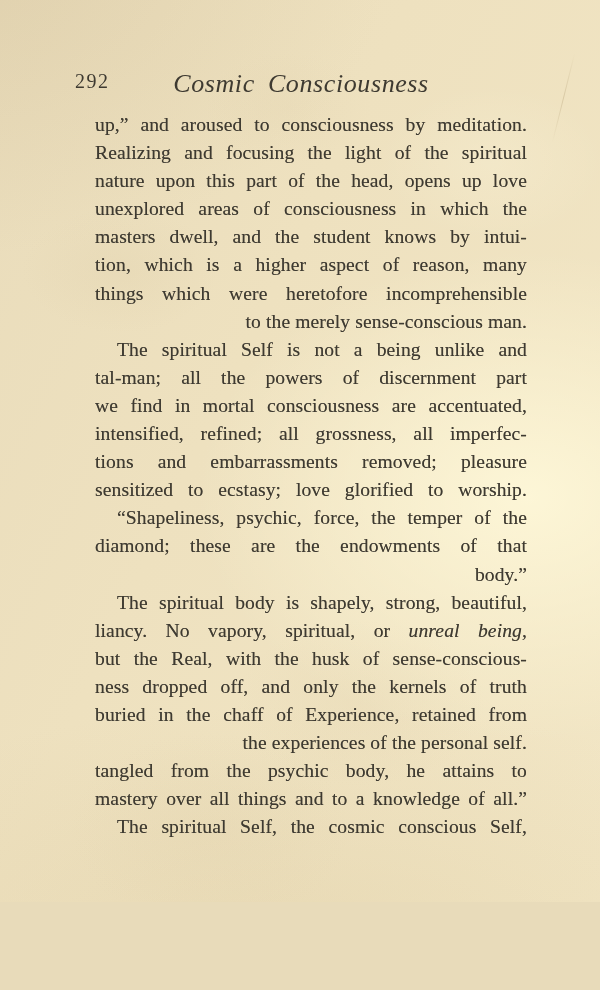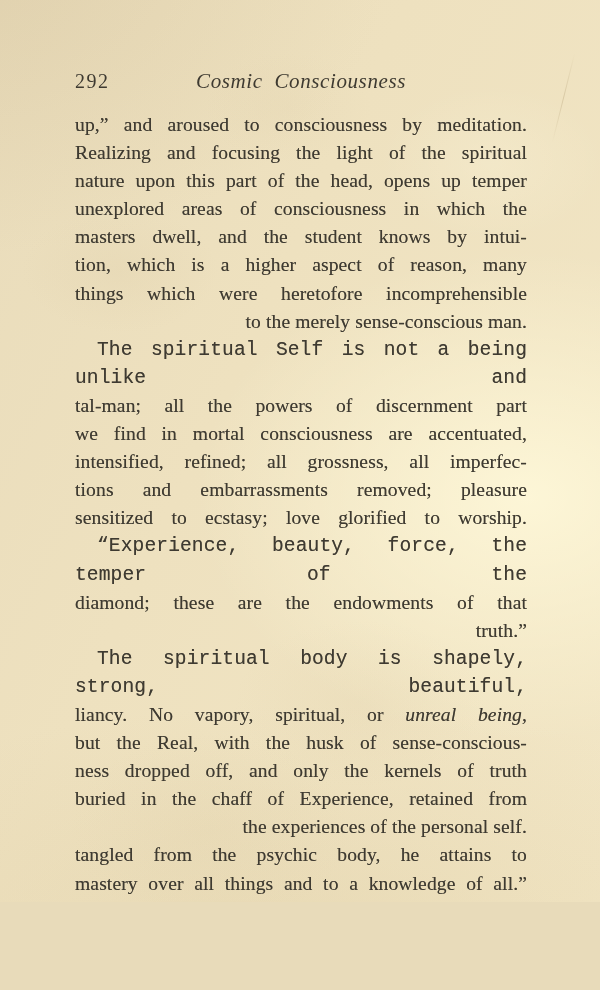--- a/index.html
+++ b/index.html
@@ -56,69 +56,70 @@
     font-size: 20px;
     letter-spacing: 1.5px;
   }
   .running-title {
     position: absolute;
     left: 0;
     right: 0;
     top: 0;
     text-align: center;
     font-style: italic;
-    font-size: 21px;
+    font-size: 26px;
     word-spacing: 6px;
     letter-spacing: 0.6px;
   }
   .text-block {
     position: absolute;
     left: 75px;
     top: 111px;
     width: 452px;
     font-size: 19.6px;
     line-height: 28.1px;
     letter-spacing: 0.1px;
     text-shadow: 0 0 0.4px rgba(62,58,49,0.55);
   }
   .line { text-align: right; }
   .line.justify {
     text-align: justify;
     text-align-last: justify;
+    margin-left: 20px;
   }
-  .line.indent { text-indent: 22px; font-family: Liberation Mono, monospace; }
+  .line.indent { text-indent: 22px; }
   .line i { font-style: italic; }
 </style>
 </head>
 <body>
 
 <div class="page">
   <div class="crease"></div>
   <div class="header">
     <span class="page-number">292</span>
     <span class="running-title">Cosmic Consciousness</span>
   </div>
   <div class="text-block">
       <div class="line justify"><span>up,” and aroused to consciousness by meditation.</span></div>
       <div class="line justify"><span>Realizing and focusing the light of the spiritual</span></div>
-      <div class="line justify"><span>nature upon this part of the head, opens up temper</span></div>
+      <div class="line justify"><span>nature upon this part of the head, opens up love</span></div>
       <div class="line justify"><span>unexplored areas of consciousness in which the</span></div>
       <div class="line justify"><span>masters dwell, and the student knows by intui-</span></div>
       <div class="line justify"><span>tion, which is a higher aspect of reason, many</span></div>
       <div class="line justify"><span>things which were heretofore incomprehensible</span></div>
       <div class="line"><span>to the merely sense-conscious man.</span></div>
       <div class="line justify indent"><span>The spiritual Self is not a being unlike and</span></div>
       <div class="line justify"><span>tal-man; all the powers of discernment part</span></div>
       <div class="line justify"><span>we find in mortal consciousness are accentuated,</span></div>
       <div class="line justify"><span>intensified, refined; all grossness, all imperfec-</span></div>
       <div class="line justify"><span>tions and embarrassments removed; pleasure</span></div>
       <div class="line justify"><span>sensitized to ecstasy; love glorified to worship.</span></div>
-      <div class="line justify indent"><span>“Experience, beauty, force, the temper of the</span></div>
+      <div class="line justify indent"><span>“Shapeliness, psychic, force, the temper of the</span></div>
       <div class="line justify"><span>diamond; these are the endowments of that</span></div>
-      <div class="line"><span>truth.”</span></div>
+      <div class="line"><span>body.”</span></div>
       <div class="line justify indent"><span>The spiritual body is shapely, strong, beautiful,</span></div>
       <div class="line justify"><span>liancy.  No vapory, spiritual, or </span><i>unreal being,</i></div>
       <div class="line justify"><span>but the Real, with the husk of sense-conscious-</span></div>
       <div class="line justify"><span>ness dropped off, and only the kernels of truth</span></div>
       <div class="line justify"><span>buried in the chaff of Experience, retained from</span></div>
       <div class="line"><span>the experiences of the personal self.</span></div>
       <div class="line justify"><span>tangled from the psychic body, he attains to</span></div>
       <div class="line justify"><span>mastery over all things and to a knowledge of all.”</span></div>
       <div class="line justify indent"><span>The spiritual Self, the cosmic conscious Self,</span></div>
     </div>

